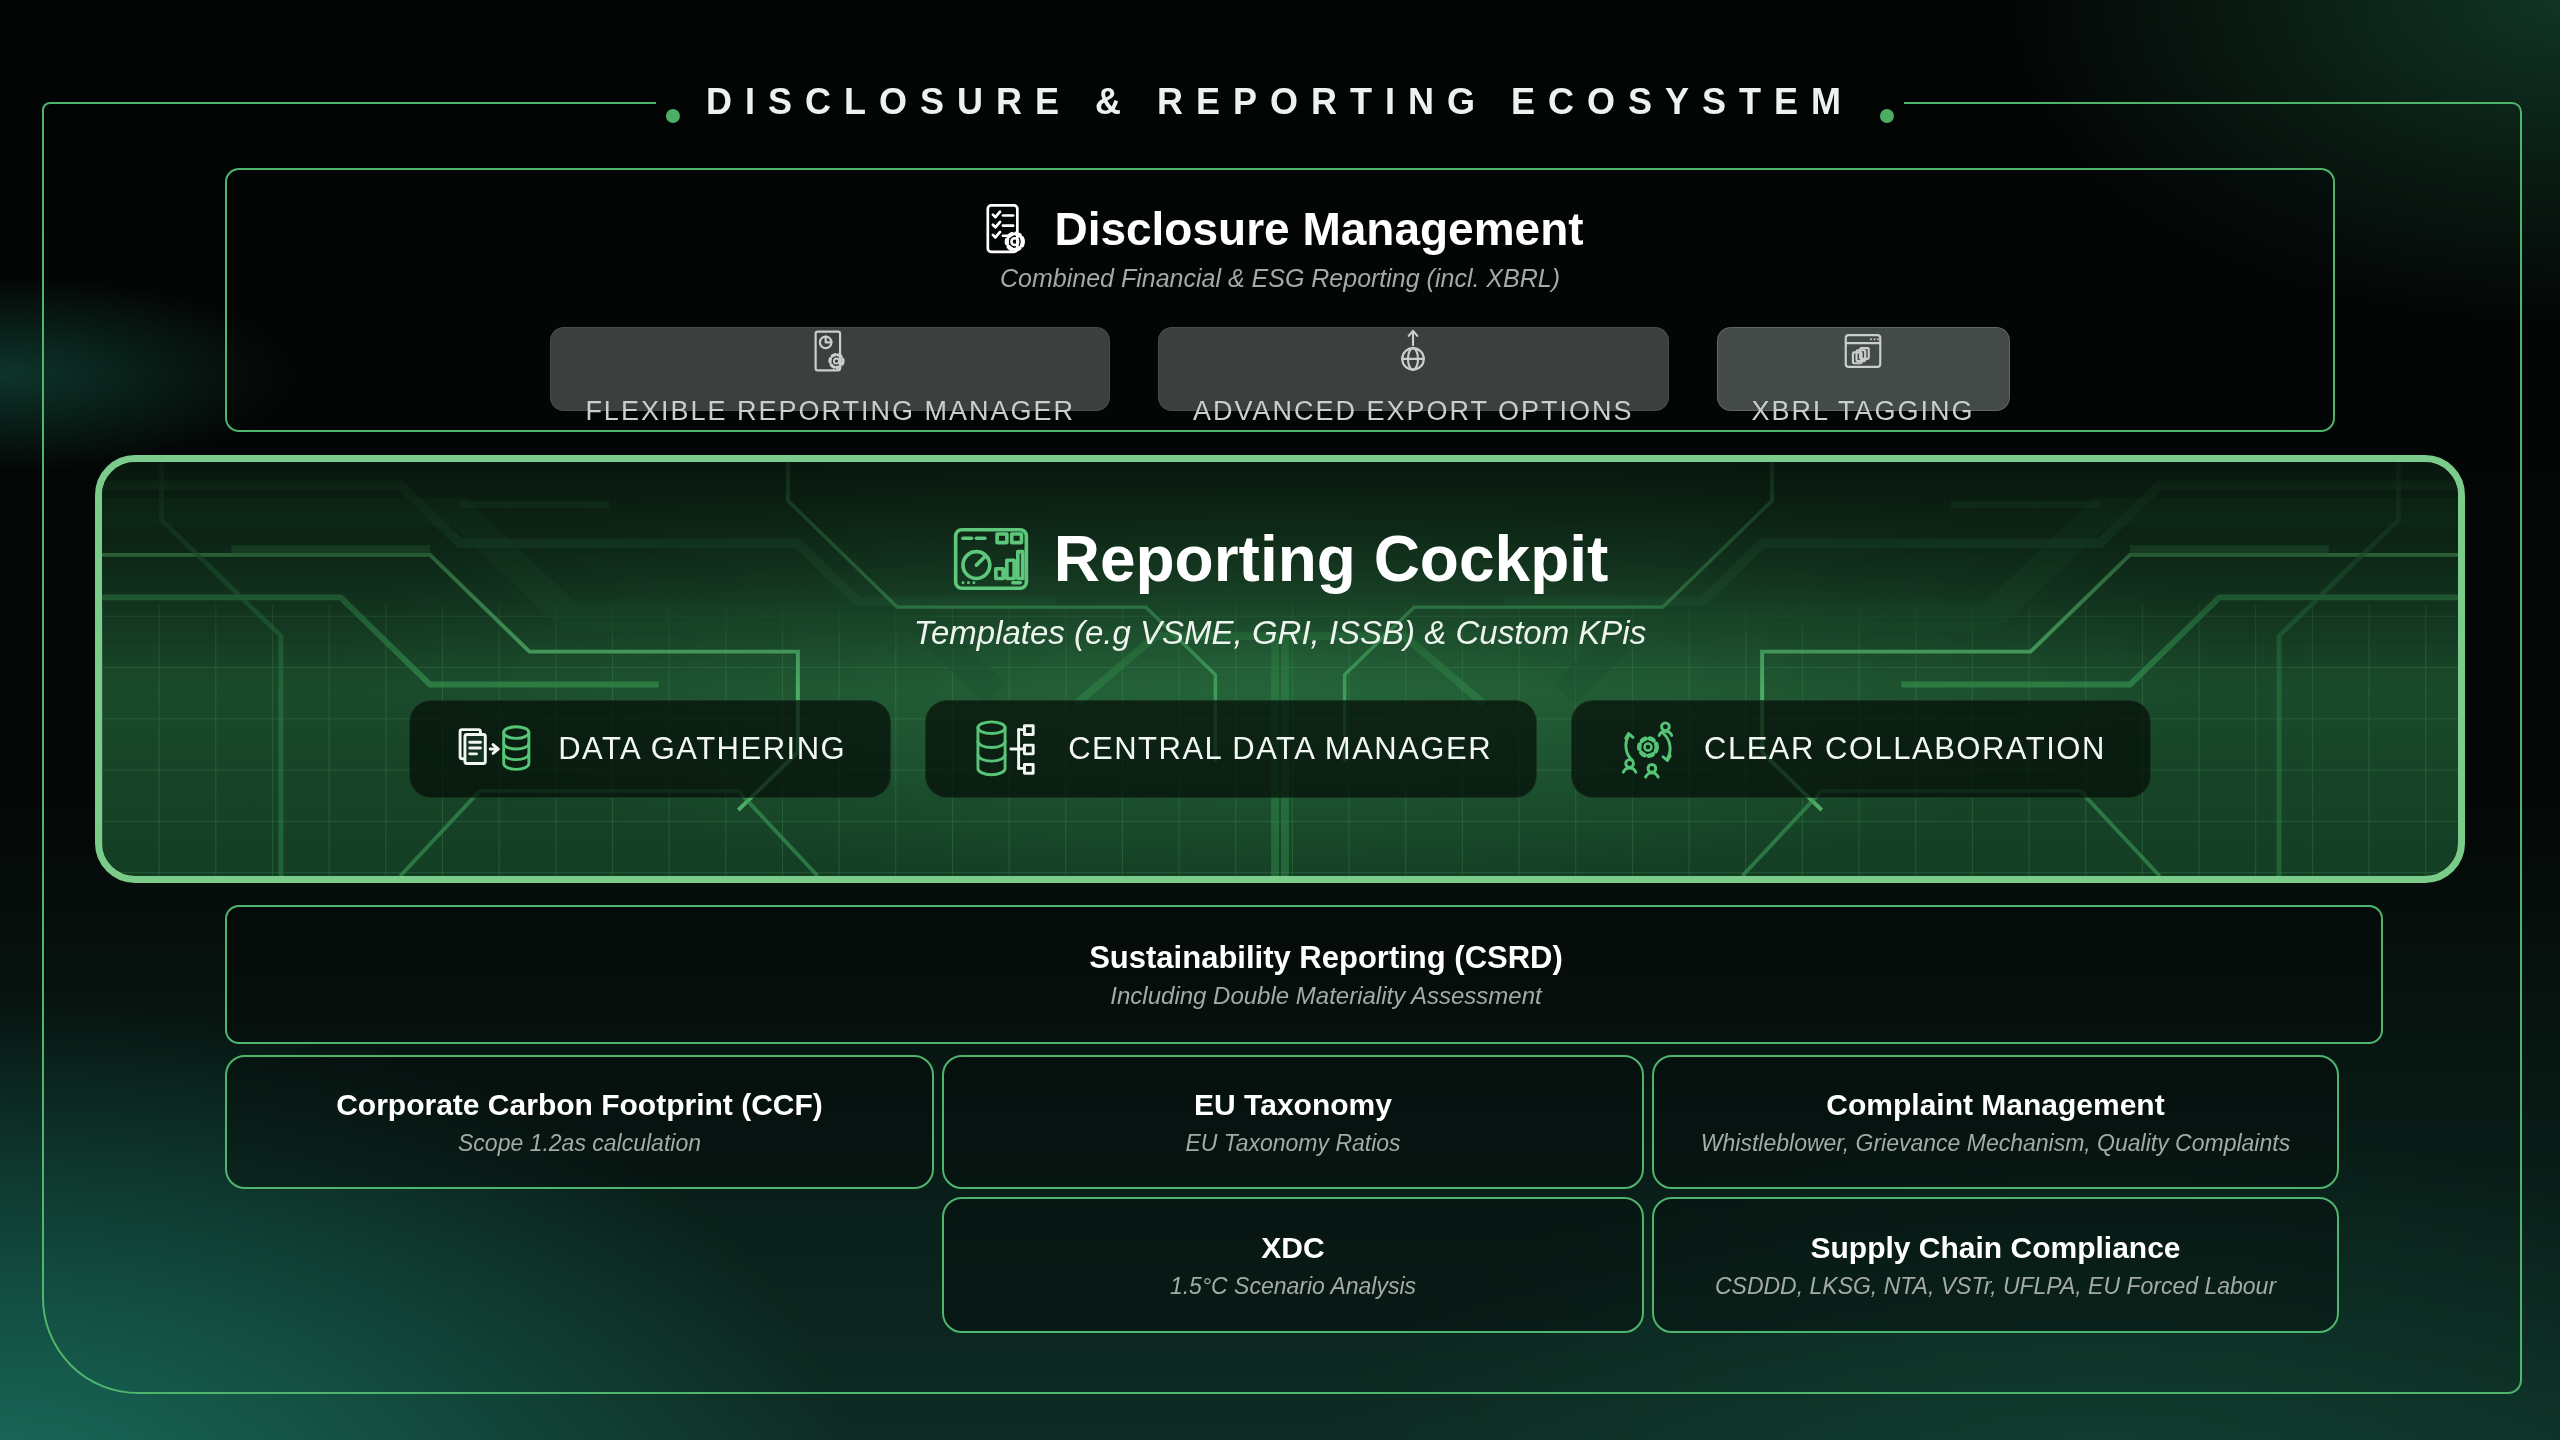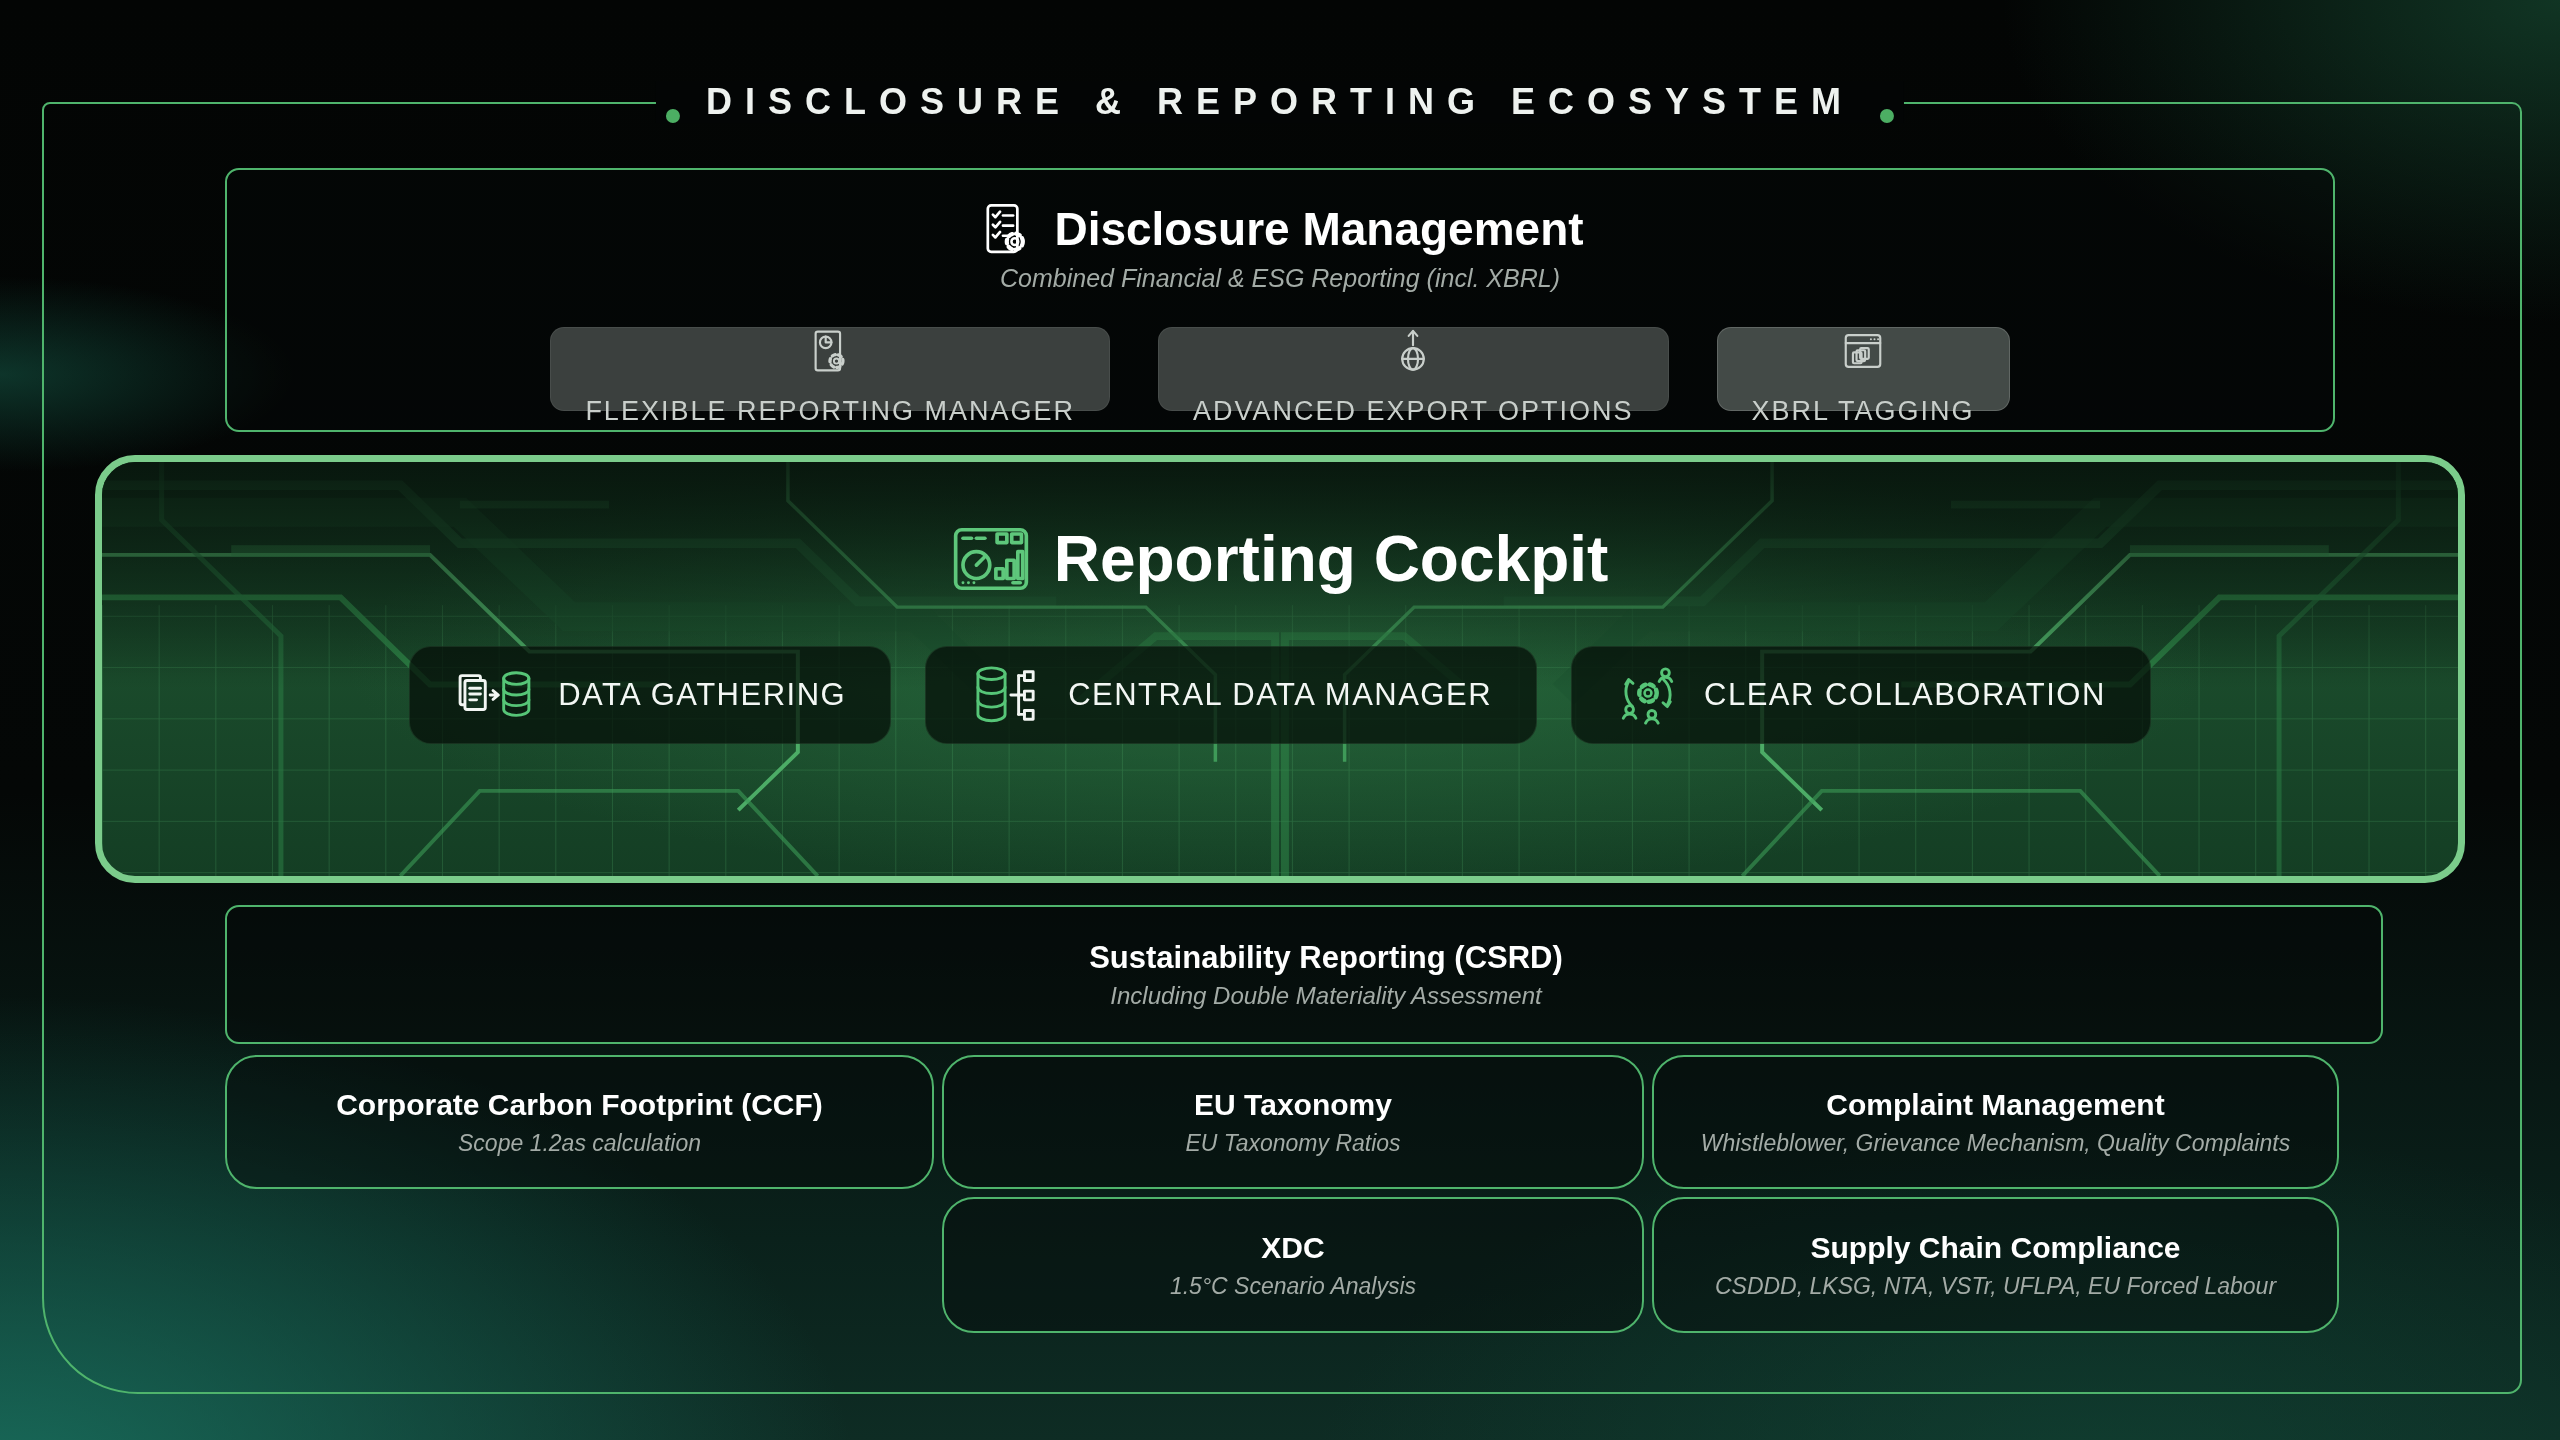--- a/index.html
+++ b/index.html
@@ -62,21 +62,21 @@
   .cockpit-pills{display:flex;align-items:center;gap:34px;margin-top:48px;}
   .cpill{
     display:inline-flex;align-items:center;gap:24px;height:96px;padding:0 44px;
     background:rgba(4,12,7,0.72);border:1px solid rgba(130,210,150,0.12);border-radius:22px;
     color:#f3f7f4;font-size:31px;letter-spacing:1.5px;white-space:nowrap;
   }
   
   #csrd{left:225px;top:905px;width:2110px;height:135px;gap:6px;padding-left:44px;}
   #csrd .title{color:#ffffff;font-size:31px;font-weight:700;}
   #csrd .subtitle{font-size:24px;}
-  .module{gap:8px;border-radius:32px;}
+  .module{gap:8px;border-radius:20px;}
   .module .title{color:#ffffff;font-size:30px;font-weight:700;text-align:center;}
   .module .subtitle{font-size:23px;text-align:center;}
   
   #m0{left:225px;top:1055px;width:705px;height:130px;}
   #m1{left:942px;top:1055px;width:698px;height:130px;}
   #m2{left:1652px;top:1055px;width:683px;height:130px;}
   #m3{left:225px;top:1197px;width:705px;height:132px;}
   #m4{left:942px;top:1197px;width:698px;height:132px;}
   #m5{left:1652px;top:1197px;width:683px;height:132px;}
   svg{display:block;}
@@ -199,20 +199,21 @@
               <rect x="45" y="33" width="6" height="15"></rect>
               <rect x="54" y="26" width="4" height="22"></rect>
             <circle cx="9" cy="51.5" r="1.2" fill="#5ec77b" stroke="none"></circle>
             <circle cx="13.5" cy="51.5" r="1.2" fill="#5ec77b" stroke="none"></circle>
             <circle cx="18" cy="51.5" r="1.2" fill="#5ec77b" stroke="none"></circle>
             <line x1="50" y1="51.5" x2="56" y2="51.5"></line>
           </svg>
         </span>
         <span class="title">Reporting Cockpit</span>
       </div>
+      <div class="subtitle">Templates (e.g VSME, GRI, ISSB) &amp; Custom KPis</div>
 
       <div class="cockpit-pills">
         <div class="cpill">
           <span>
             <svg width="80" height="62" viewBox="0 0 82 64" fill="none" stroke-linecap="round" stroke-linejoin="round">
               <g stroke="#f2f6f3" stroke-width="3">
                 <rect x="6" y="12" width="21" height="30" rx="2"></rect>
                 <rect x="11" y="17" width="21" height="30" rx="2" fill="#12301d"></rect>
                 <line x1="16" y1="25" x2="27" y2="25"></line>
                   <line x1="16" y1="31" x2="27" y2="31"></line>

